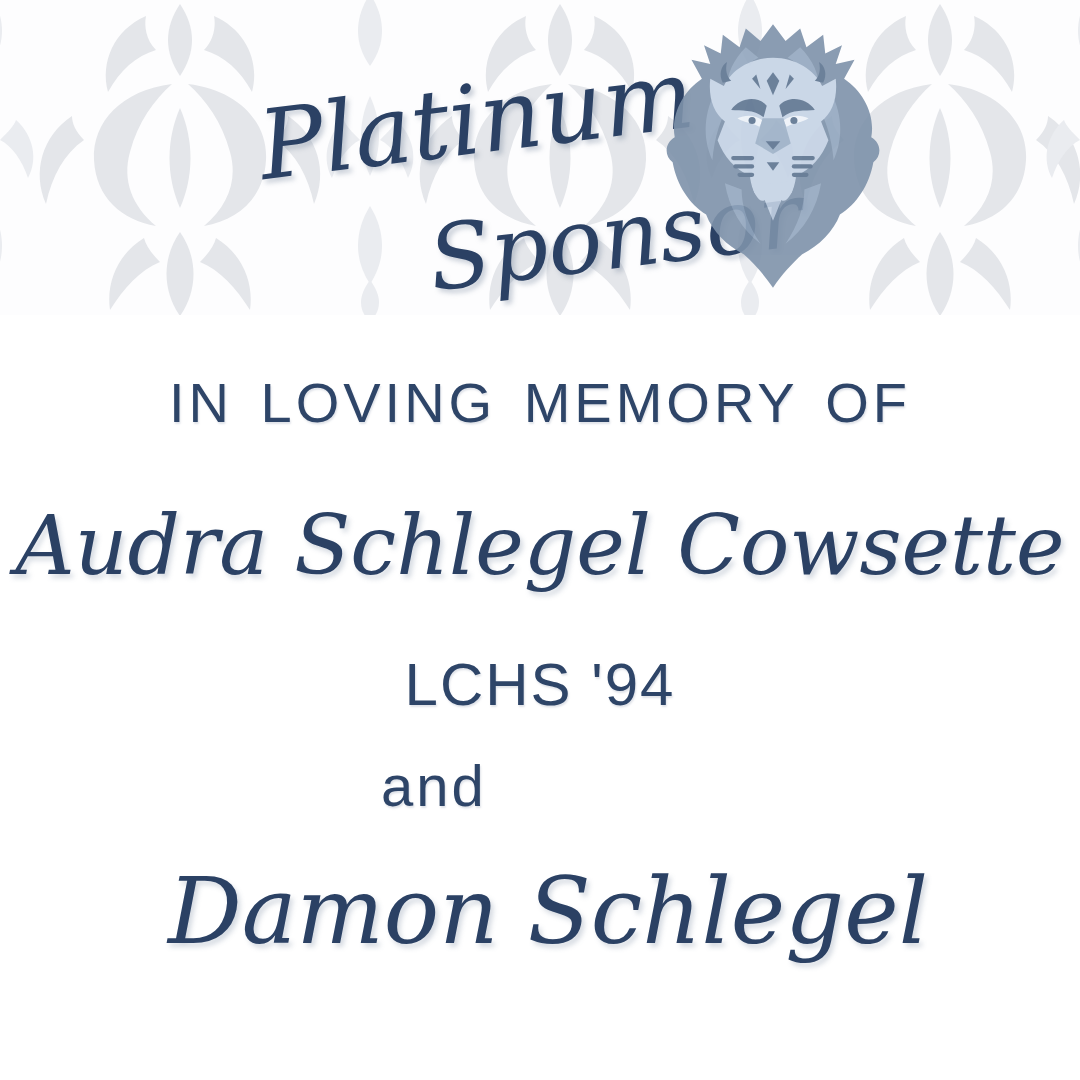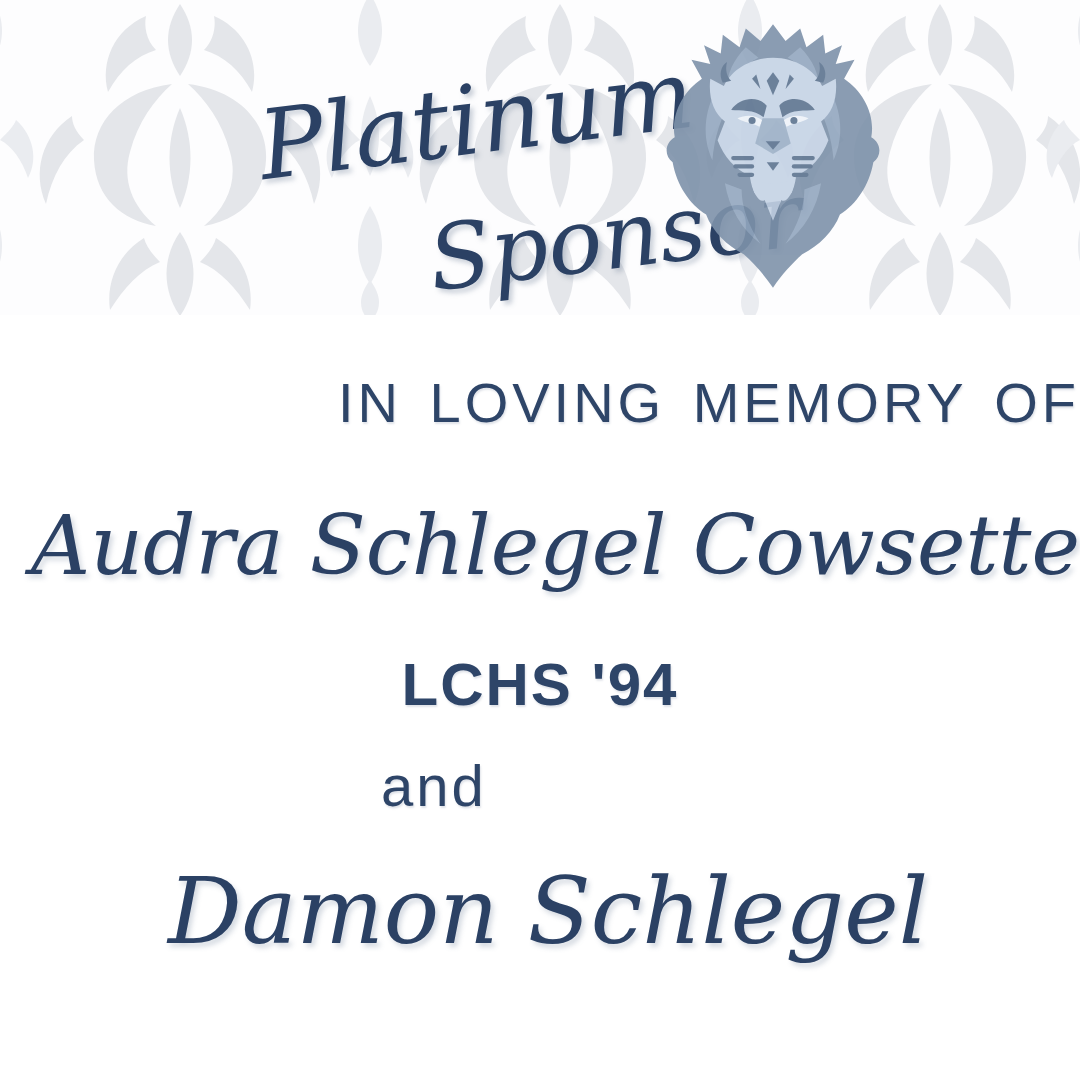--- a/index.html
+++ b/index.html
@@ -62,38 +62,38 @@
     width:230px;height:272px;display:block;
   }
   .lm{fill:var(--lion-mane);}
   .lf{fill:var(--lion-face);}
   .lmd{fill:var(--lion-mid);}
   .ld{fill:var(--lion-dark);}
   .le{fill:#eef3f9;}
   
   .memorial-heading{
     position:absolute;left:0;top:370px;width:1080px;
-    text-align:right;
+    text-align:center;
     font-size:56px;font-weight:300;
     letter-spacing:4px;word-spacing:8px;
     color:var(--navy);
     text-shadow:1px 2px 2px rgba(130,145,168,0.25);
   }
   .honoree-name{
     position:absolute;left:0;width:1080px;
     text-align:center;
     font-size:82px;
     text-shadow:3px 4px 5px rgba(120,135,160,0.3);
   }
-  .honoree-1-name{top:505px;text-align:right;}
+  .honoree-1-name{top:505px;}
   .honoree-2-name{top:866px;font-size:92px;margin-left:8px;}
   .honoree-detail{
     position:absolute;left:0;top:650px;width:1080px;
     text-align:center;
-    font-size:60px;font-weight:700;letter-spacing:2px;
+    font-size:60px;font-weight:400;letter-spacing:2px;
     color:var(--navy);
     text-shadow:1px 2px 2px rgba(130,145,168,0.25);
   }
   .conjunction{
     position:absolute;left:0;top:752px;width:868px;
     text-align:center;
     font-size:58px;font-weight:300;letter-spacing:3px;
     color:var(--navy);
     text-shadow:1px 2px 2px rgba(130,145,168,0.25);
   }

